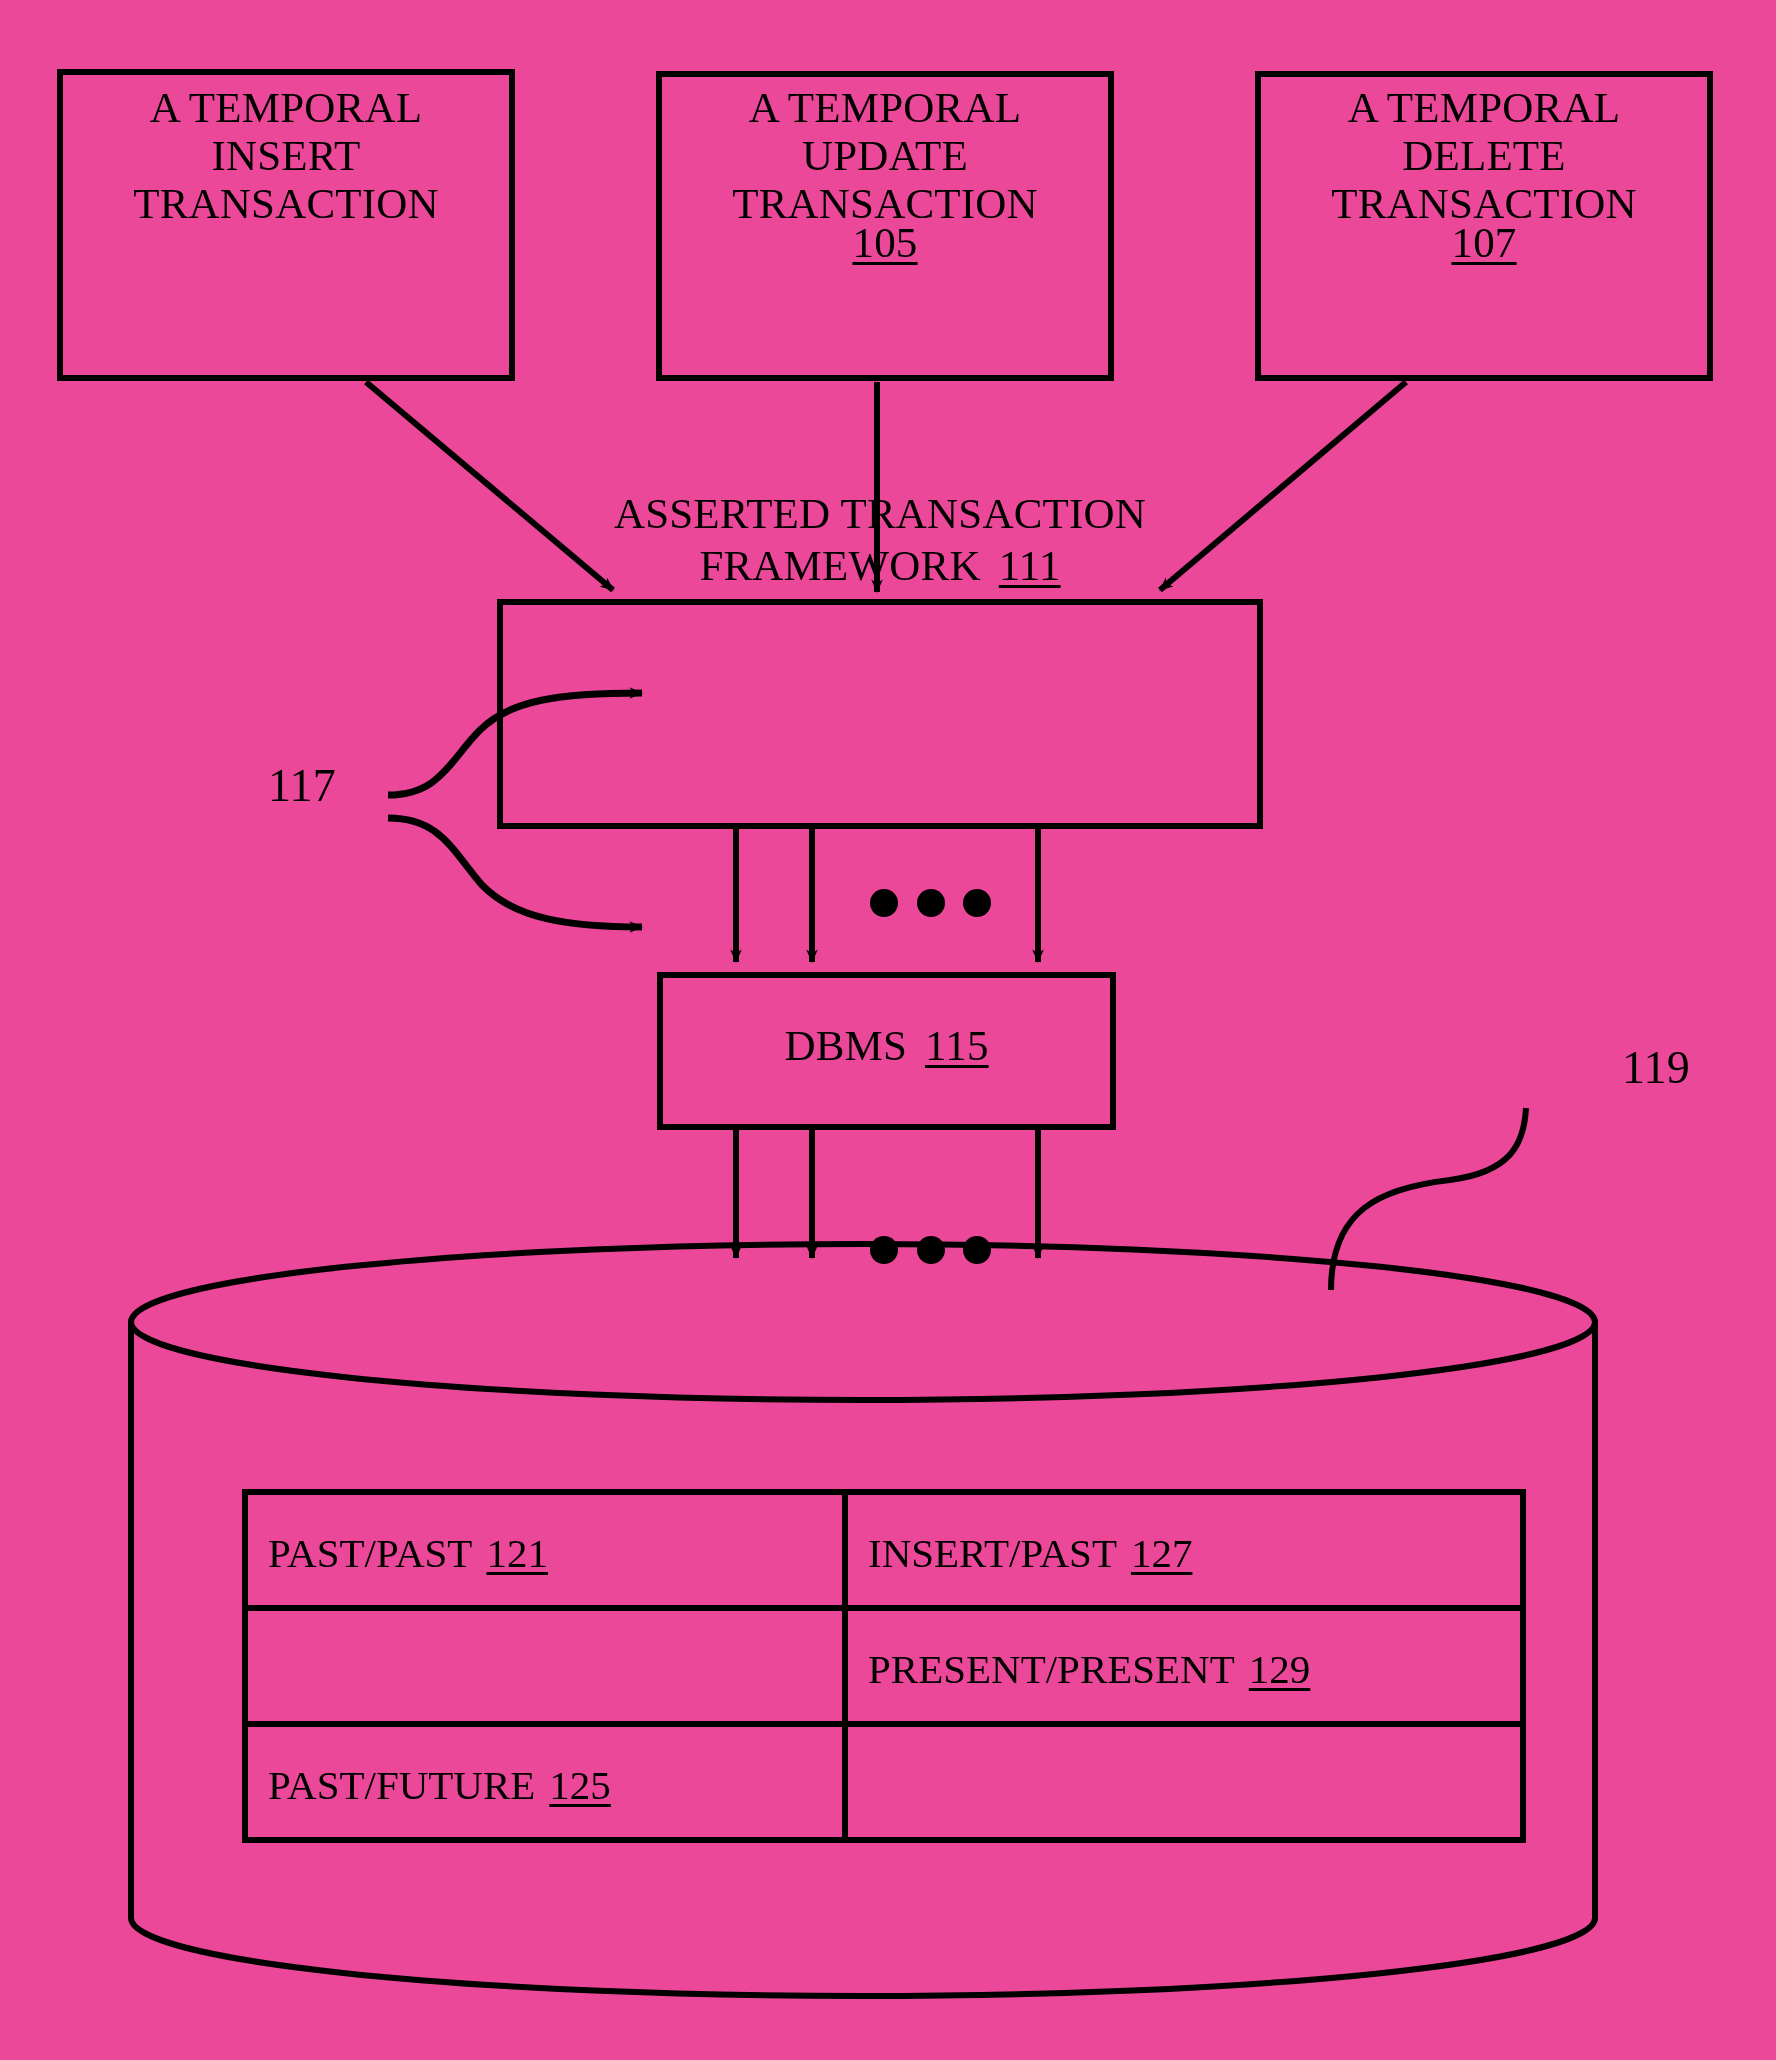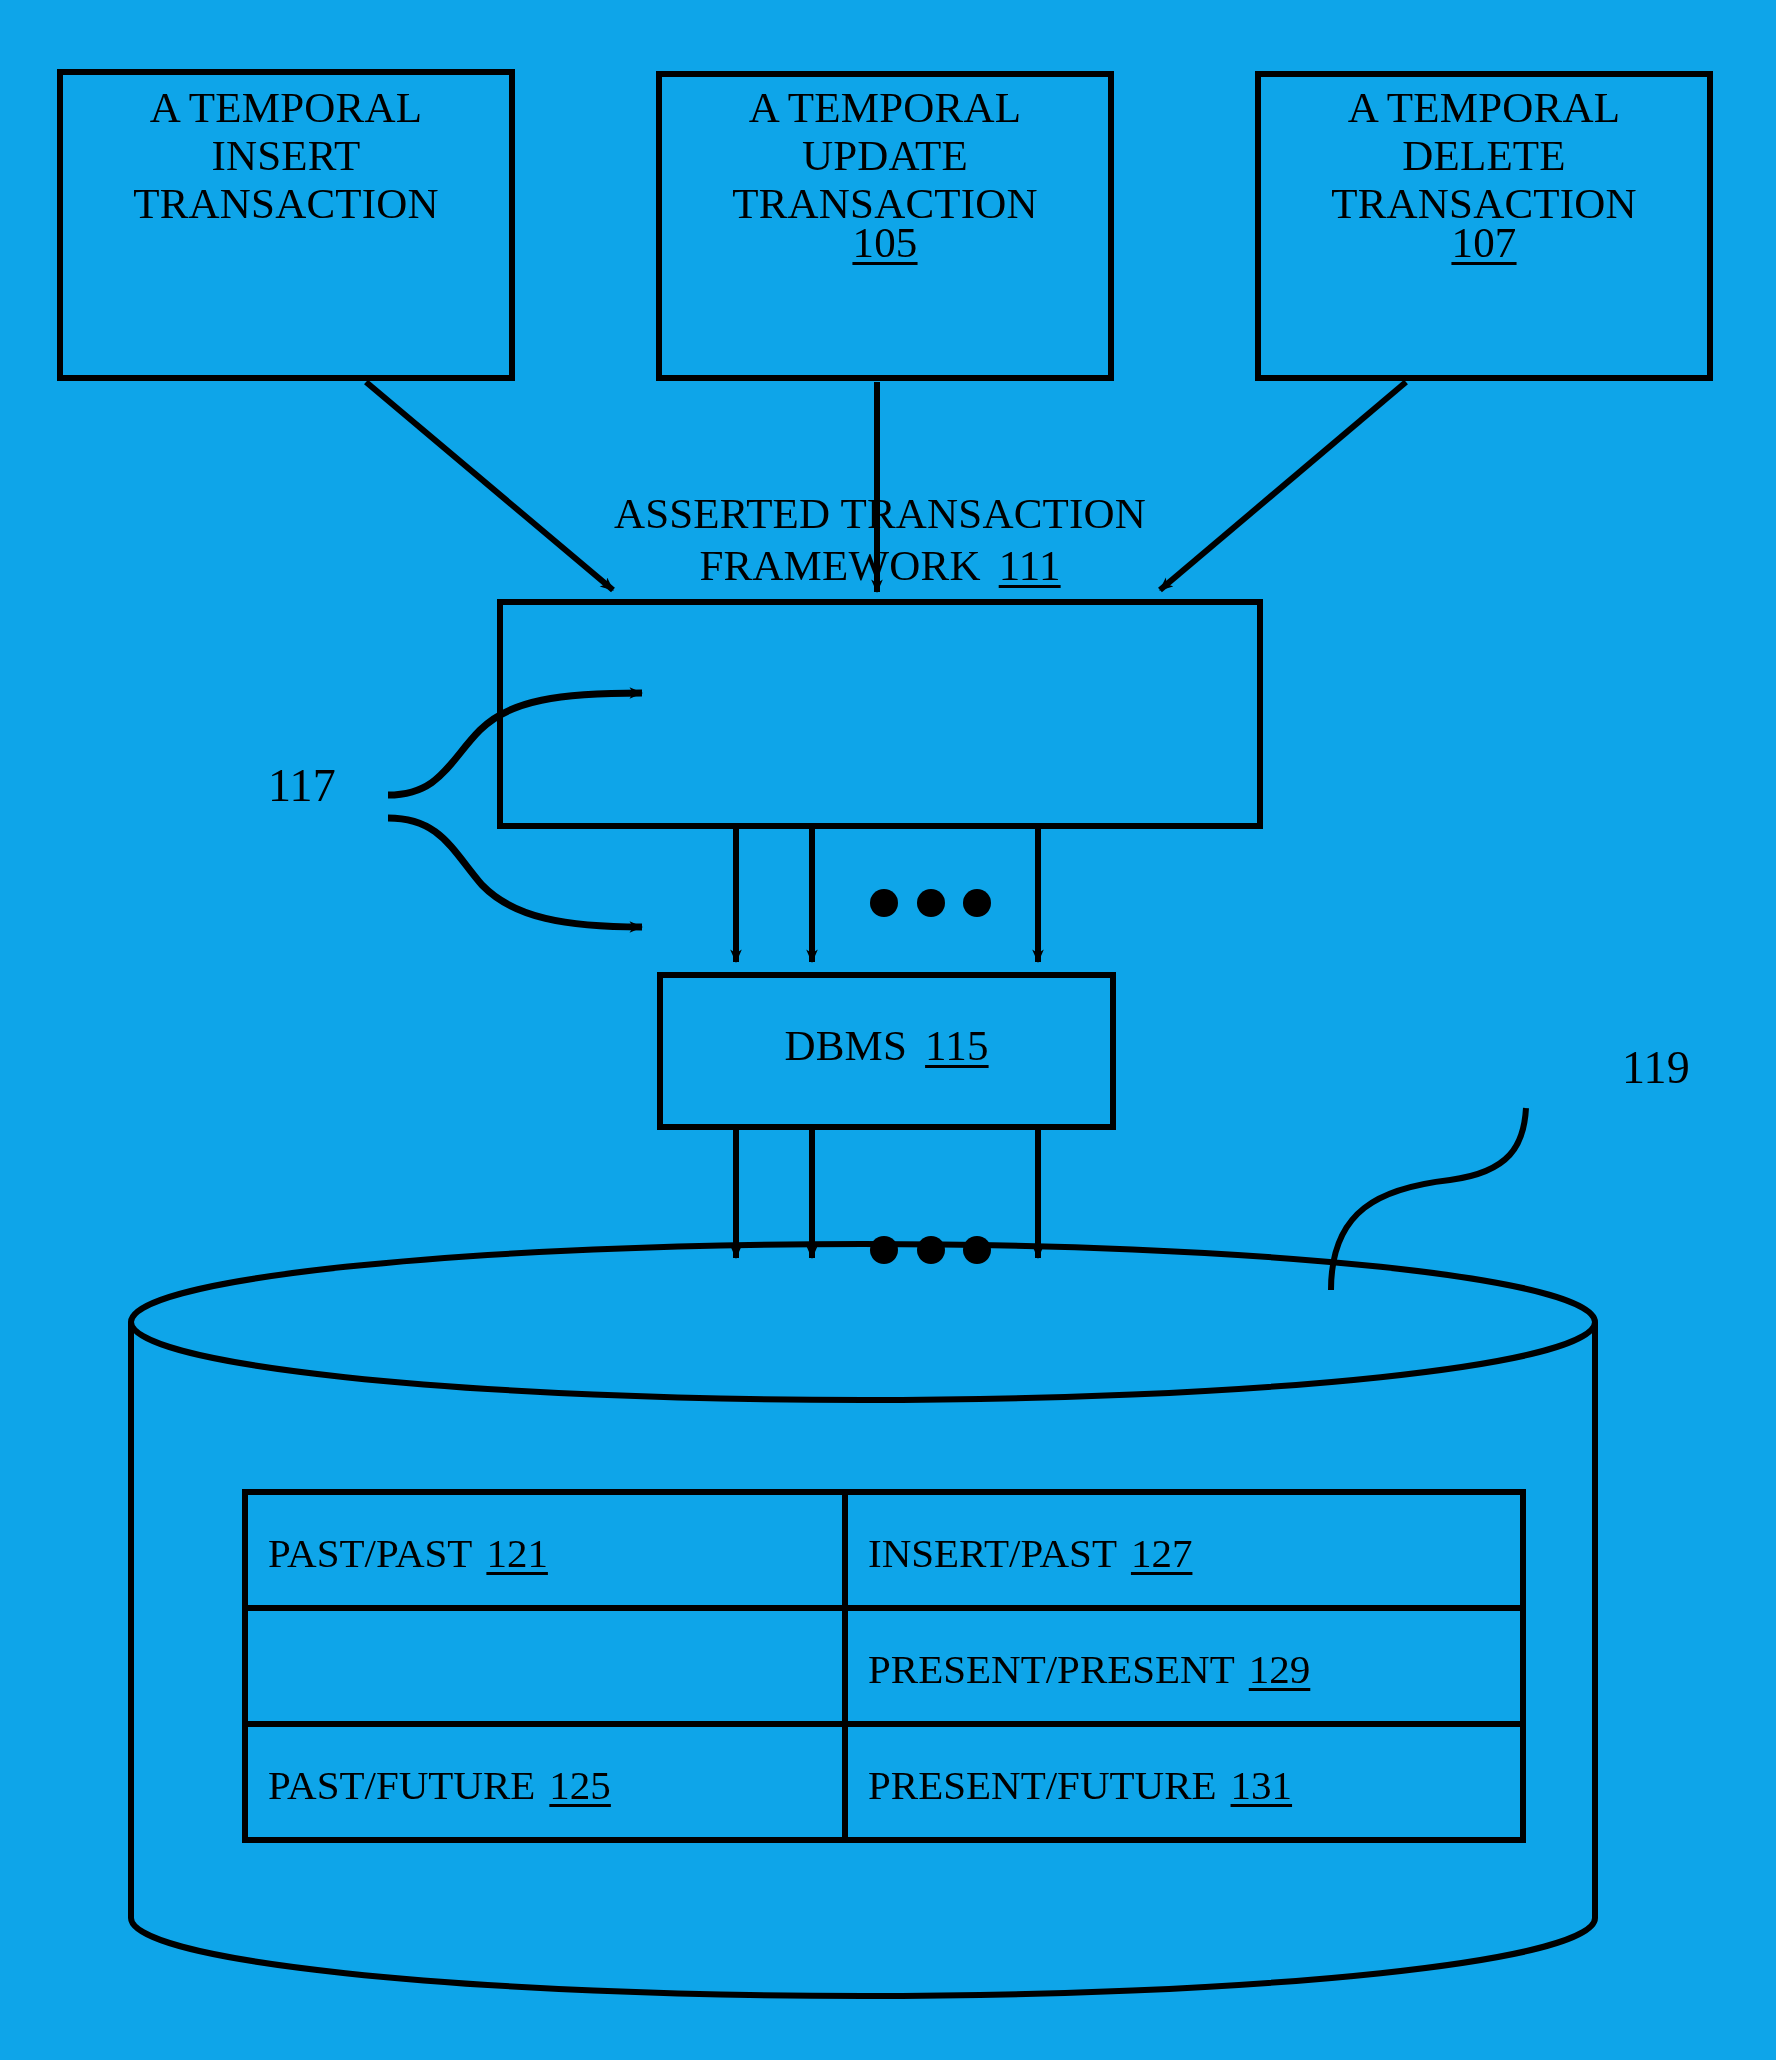--- a/index.html
+++ b/index.html
@@ -9,21 +9,21 @@
     background: #ffffff;
   }
   body {
     font-family: "Liberation Serif", "DejaVu Serif", serif;
     color: #000000;
   }
   #figure {
     position: relative;
     width: 1776px;
     height: 2060px;
-    background: #0ea5e9;
+    background: #ec4899;
     overflow: hidden;
   }
   #vector-layer {
     position: absolute;
     left: 0;
     top: 0;
     width: 1776px;
     height: 2060px;
   }
   .txt {
@@ -183,15 +183,14 @@
 
   <div class="cell-text" id="cell-r0c0"><span>PAST/PAST</span><span class="cell-ref">121</span></div>
 
   <div class="cell-text" id="cell-r0c1"><span>INSERT/PAST</span><span class="cell-ref">127</span></div>
 
 
   <div class="cell-text" id="cell-r1c1"><span>PRESENT/PRESENT</span><span class="cell-ref">129</span></div>
 
   <div class="cell-text" id="cell-r2c0"><span>PAST/FUTURE</span><span class="cell-ref">125</span></div>
 
-  <div class="cell-text" id="cell-r2c1"><span>PRESENT/FUTURE</span><span class="cell-ref">131</span></div>
 
 </div>
 
 </body></html>

